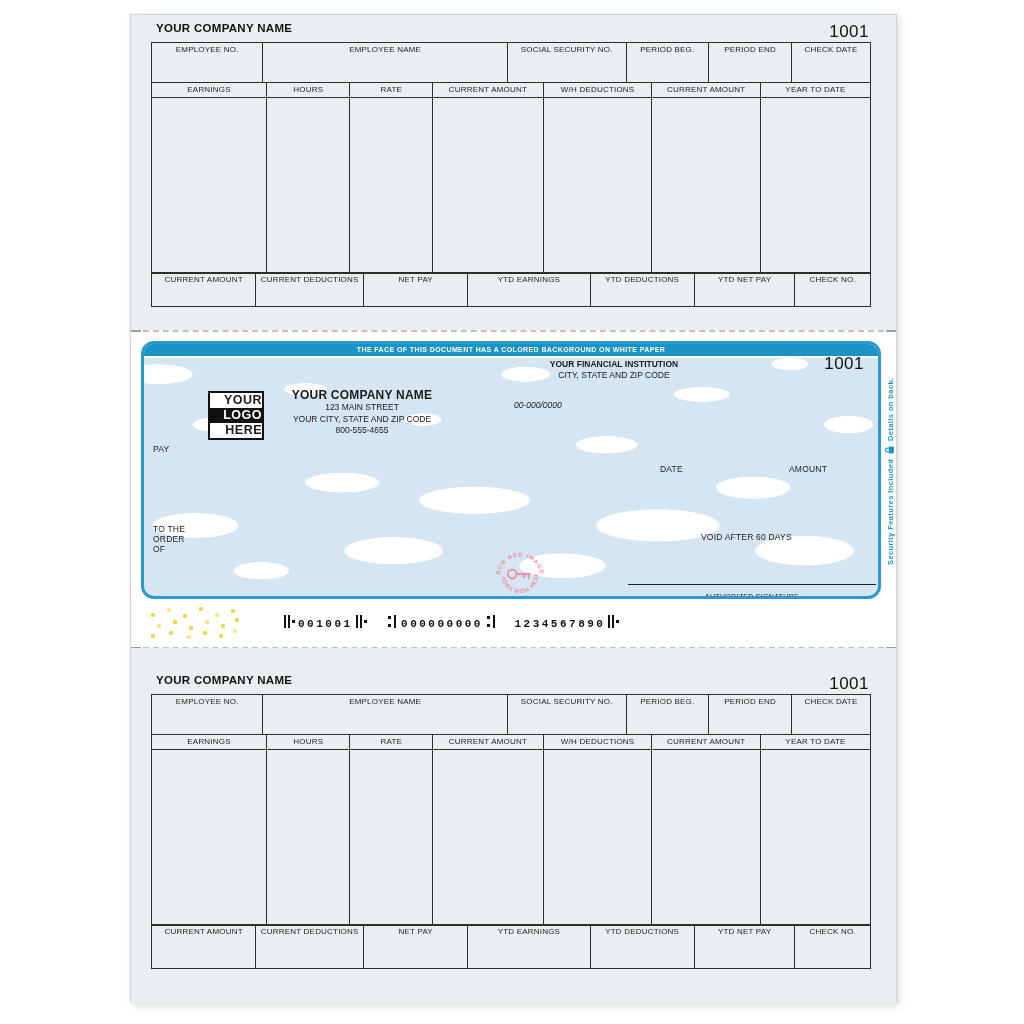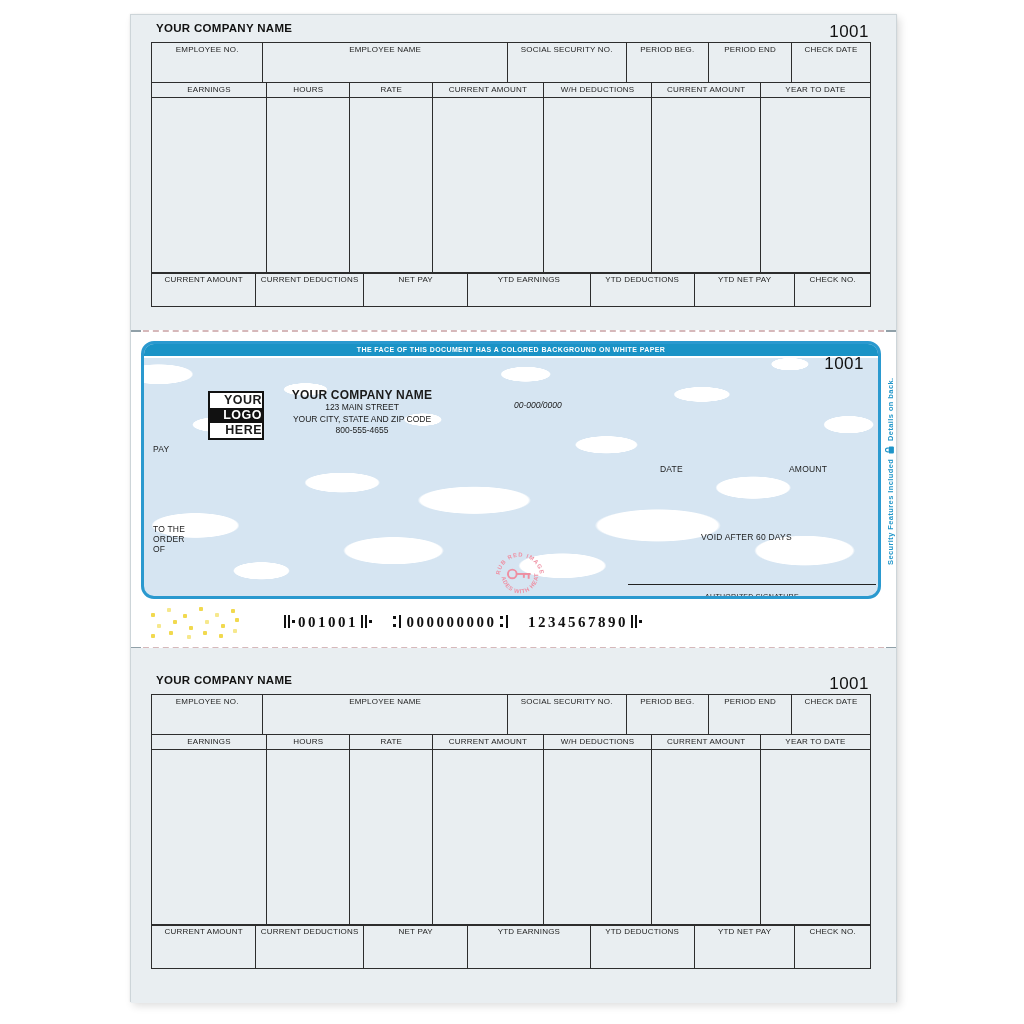--- a/index.html
+++ b/index.html
@@ -72,21 +72,21 @@
   .sig { left:484px; top:240px; width:248px; border-top:1.5px solid #222; text-align:center; }
   .sig span { font-size:7px; letter-spacing:.3px; }
   
   .side-text { position:absolute; left:752px; top:330px; height:252px; width:14px;
     writing-mode:vertical-rl; transform:rotate(180deg);
     display:flex; align-items:center; justify-content:center; gap:4px;
     color:#1e95c9; font-size:7.5px; font-weight:bold; letter-spacing:.4px; }
   .side-text svg { transform:rotate(90deg); }
   
   .micr { position:absolute; left:150px; top:598px; height:20px; white-space:nowrap; }
-  .micr-digits { font-family:Liberation Serif, serif; font-weight:700; font-size:15px; letter-spacing:2.5px; color:#111; }
+  .micr-digits { font-family:Liberation Mono, monospace; font-weight:700; font-size:11px; letter-spacing:2.5px; color:#111; }
   .micr-group { margin-right:10px; }
   .sym { display:inline-block; position:relative; width:11px; height:13px; margin:0 3px; vertical-align:-1px; }
   .sym i { position:absolute; background:#111; }
   .sym.onus .b1 { left:0; top:0; width:2px; height:13px; }
   .sym.onus .b2 { left:4px; top:0; width:2px; height:13px; }
   .sym.onus .sq { left:8px; top:5px; width:3px; height:3px; }
   .sym.transit .b1 { left:7px; top:0; width:2px; height:13px; }
   .sym.transit .sq1 { left:1px; top:1px; width:3px; height:3px; }
   .sym.transit .sq2 { left:1px; top:9px; width:3px; height:3px; }
   
@@ -195,20 +195,24 @@
       </tr>
     </tbody>
       </table>
   </div>
 
   <div class="perf p1"></div>
 
   <div class="check">
     <div class="check-banner">THE FACE OF THIS DOCUMENT HAS A COLORED BACKGROUND ON WHITE PAPER</div>
     <div class="abs check-1001">1001</div>
+    <div class="abs fin-inst">
+      <div class="l1">YOUR FINANCIAL INSTITUTION</div>
+      <div class="l2">CITY, STATE AND ZIP CODE</div>
+    </div>
     <div class="abs fraction">00-000/0000</div>
     <div class="abs logo-box">
       <div>YOUR</div>
       <div class="mid">LOGO</div>
       <div>HERE</div>
     </div>
     <div class="abs company-block">
       <div class="name">YOUR COMPANY NAME</div>
       <div class="adr">123 MAIN STREET</div>
       <div class="adr">YOUR CITY, STATE AND ZIP CODE</div>

